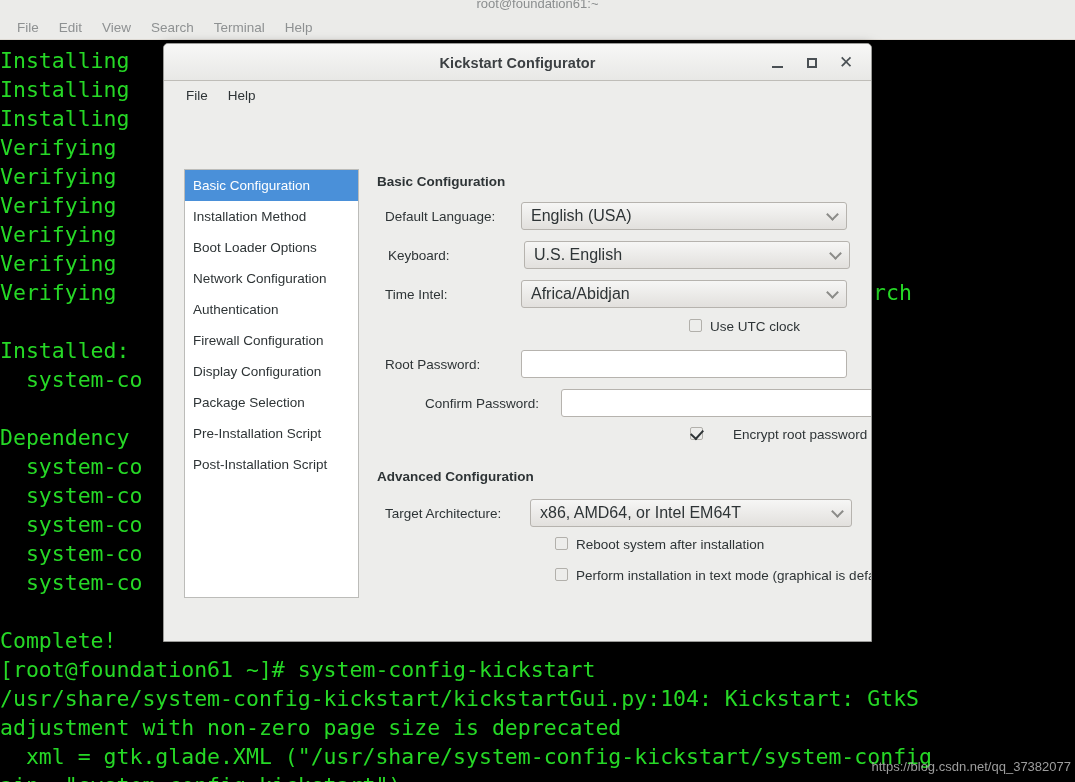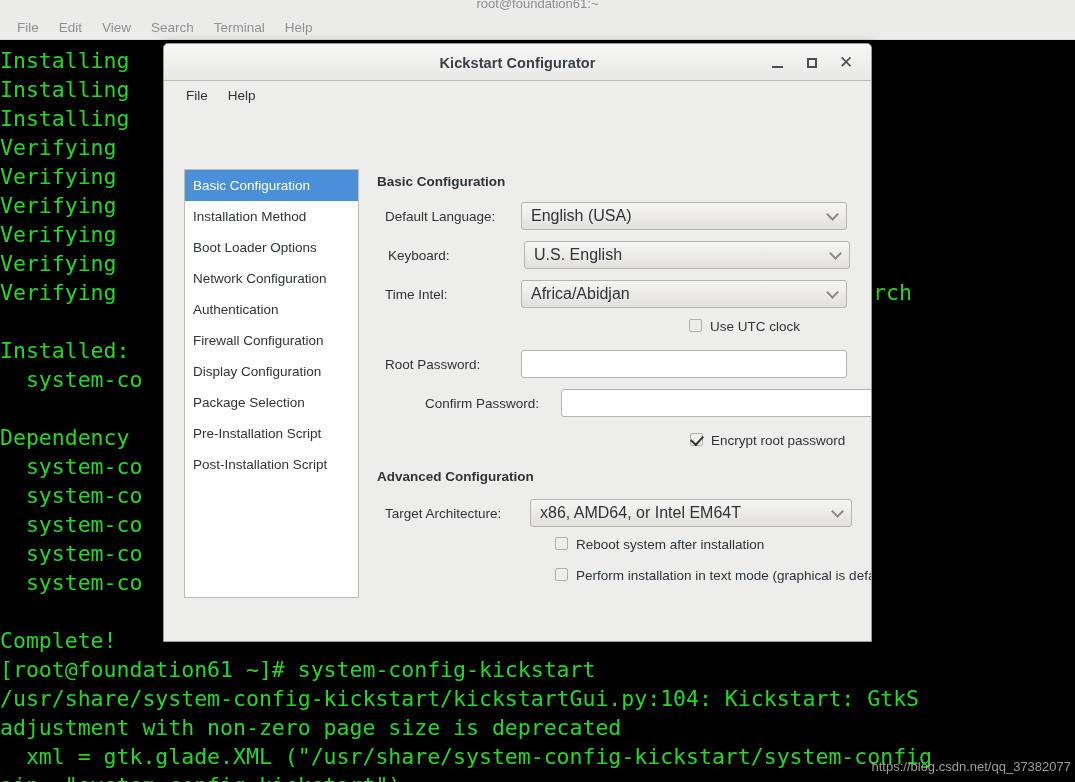--- a/index.html
+++ b/index.html
@@ -350,21 +350,21 @@
       <div class="form-row" style="left:8px; top:181px; width:465px;">
         <div class="field-label" style="width:136px">Root Password:</div>
         <div class="textfield" style="width:326px"></div>
       </div>
 
       <div class="form-row" style="left:8px; top:220px; width:465px;margin-left:40px;">
         <div class="field-label" style="width:136px">Confirm Password:</div>
         <div class="textfield" style="width:326px"></div>
       </div>
 
-      <div class="chk-row" style="left:313px; top:264px;">
+      <div class="chk-row" style="left:313px; top:258px;gap:22px;">
         <span class="chk-box checked"></span>
         <span class="chk-label">Encrypt root password</span>
       </div>
 
       <div class="section-head" style="position:absolute; left:0; top:300px">Advanced Configuration</div>
 
       <div class="form-row" style="left:8px; top:330px; width:470px;">
         <div class="field-label" style="width:145px">Target Architecture:</div>
         <div class="combo" style="width:322px">
           <span>x86, AMD64, or Intel EM64T</span>

